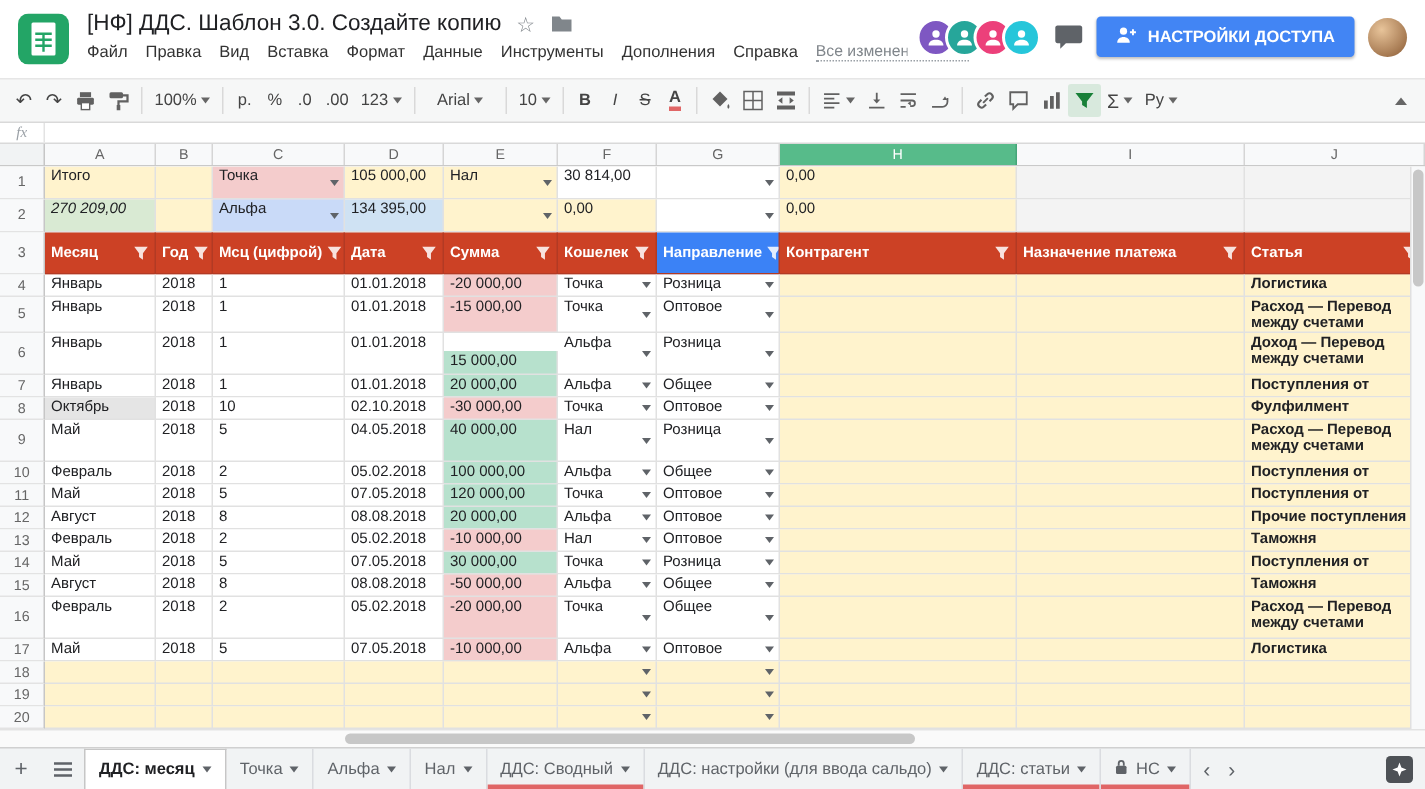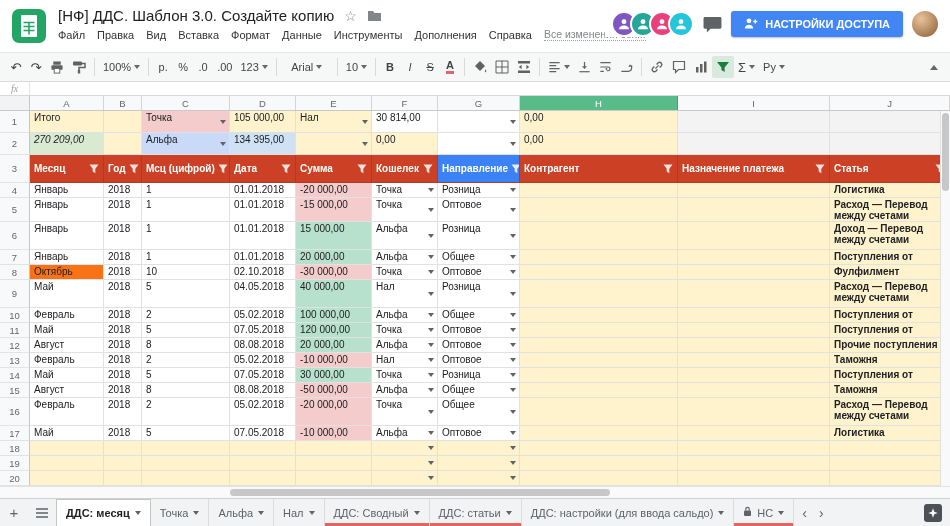--- a/index.html
+++ b/index.html
@@ -485,21 +485,21 @@
         <div class="cell" style="width: 158px; background: rgb(255, 243, 205);"></div>
         <div class="cell" style="width: 152px; background: rgb(255, 243, 205);"></div>
         <div class="cell wrap" style="width: 120px; background: rgb(255, 243, 205);"><span class="ct">Расход — Перевод между счетами</span></div>
       </div>
       <div class="grid-row" style="height: 28px;">
         <div class="rownum">6</div>
         <div class="cell" style="width: 74px; background: rgb(255, 255, 255);"><span class="ct">Январь</span></div>
         <div class="cell" style="width: 38px; background: rgb(255, 255, 255);"><span class="ct">2018</span></div>
         <div class="cell" style="width: 88px; background: rgb(255, 255, 255);"><span class="ct">1</span></div>
         <div class="cell" style="width: 66px; background: rgb(255, 255, 255);"><span class="ct">01.01.2018</span></div>
-        <div class="cell" style="width: 76px; background: rgb(183, 225, 205);"><span class="ct">15 000,00</span></div>
+        <div class="cell" style="width: 76px; background: rgb(183, 225, 205); margin-top: 12px;"><span class="ct">15 000,00</span></div>
         <div class="cell" style="width: 66px; background: rgb(255, 255, 255);"><span class="ct">Альфа</span><span class="dd"></span></div>
         <div class="cell" style="width: 82px; background: rgb(255, 255, 255);"><span class="ct">Розница</span><span class="dd"></span></div>
         <div class="cell" style="width: 158px; background: rgb(255, 243, 205);"></div>
         <div class="cell" style="width: 152px; background: rgb(255, 243, 205);"></div>
         <div class="cell wrap" style="width: 120px; background: rgb(255, 243, 205);"><span class="ct">Доход — Перевод между счетами</span></div>
       </div>
       <div class="grid-row" style="height: 15px;">
         <div class="rownum">7</div>
         <div class="cell" style="width: 74px; background: rgb(255, 255, 255);"><span class="ct">Январь</span></div>
         <div class="cell" style="width: 38px; background: rgb(255, 255, 255);"><span class="ct">2018</span></div>
@@ -507,21 +507,21 @@
         <div class="cell" style="width: 66px; background: rgb(255, 255, 255);"><span class="ct">01.01.2018</span></div>
         <div class="cell" style="width: 76px; background: rgb(183, 225, 205);"><span class="ct">20 000,00</span></div>
         <div class="cell" style="width: 66px; background: rgb(255, 255, 255);"><span class="ct">Альфа</span><span class="dd"></span></div>
         <div class="cell" style="width: 82px; background: rgb(255, 255, 255);"><span class="ct">Общее</span><span class="dd"></span></div>
         <div class="cell" style="width: 158px; background: rgb(255, 243, 205);"></div>
         <div class="cell" style="width: 152px; background: rgb(255, 243, 205);"></div>
         <div class="cell wrap" style="width: 120px; background: rgb(255, 243, 205);"><span class="ct">Поступления от клиентов</span></div>
       </div>
       <div class="grid-row" style="height: 15px;">
         <div class="rownum">8</div>
-        <div class="cell" style="width: 74px; background: #f97316;"><span class="ct">Октябрь</span></div>
+        <div class="cell" style="width: 74px; background: #e5e5e5;"><span class="ct">Октябрь</span></div>
         <div class="cell" style="width: 38px; background: rgb(255, 255, 255);"><span class="ct">2018</span></div>
         <div class="cell" style="width: 88px; background: rgb(255, 255, 255);"><span class="ct">10</span></div>
         <div class="cell" style="width: 66px; background: rgb(255, 255, 255);"><span class="ct">02.10.2018</span></div>
         <div class="cell" style="width: 76px; background: rgb(244, 204, 204);"><span class="ct">-30 000,00</span></div>
         <div class="cell" style="width: 66px; background: rgb(255, 255, 255);"><span class="ct">Точка</span><span class="dd"></span></div>
         <div class="cell" style="width: 82px; background: rgb(255, 255, 255);"><span class="ct">Оптовое</span><span class="dd"></span></div>
         <div class="cell" style="width: 158px; background: rgb(255, 243, 205);"></div>
         <div class="cell" style="width: 152px; background: rgb(255, 243, 205);"></div>
         <div class="cell wrap" style="width: 120px; background: rgb(255, 243, 205);"><span class="ct">Фулфилмент</span></div>
       </div>
@@ -721,27 +721,27 @@
         <div class="tab">
           <span class="tlabel">Нал</span>
           <span class="caret tcaret"></span>
         </div>
         <div class="tab">
           <span class="tlabel">ДДС: Сводный</span>
           <span class="caret tcaret"></span>
           <span class="tcolor" style="background: rgb(224, 102, 102);"></span>
         </div>
         <div class="tab">
+          <span class="tlabel">ДДС: настройки (для ввода сальдо)</span>
+          <span class="caret tcaret"></span>
+        </div>
+        <div class="tab">
           <span class="tlabel">ДДС: статьи</span>
           <span class="caret tcaret"></span>
           <span class="tcolor" style="background: rgb(224, 102, 102);"></span>
-        </div>
-        <div class="tab">
-          <span class="tlabel">ДДС: настройки (для ввода сальдо)</span>
-          <span class="caret tcaret"></span>
         </div>
         <div class="tab">
           <span><svg width="9" height="11" viewBox="0 0 9 11">
               <rect x="1" y="4.5" width="7" height="5.5" rx="1" fill="#5f6368"></rect>
               <path d="M2.8 4.5V3a1.7 1.7 0 0 1 3.4 0v1.5" stroke="#5f6368" stroke-width="1.2" fill="none"></path>
             </svg></span>
           <span class="tlabel">НС</span>
           <span class="caret tcaret"></span>
           <span class="tcolor" style="background: rgb(224, 102, 102);"></span>
         </div>

